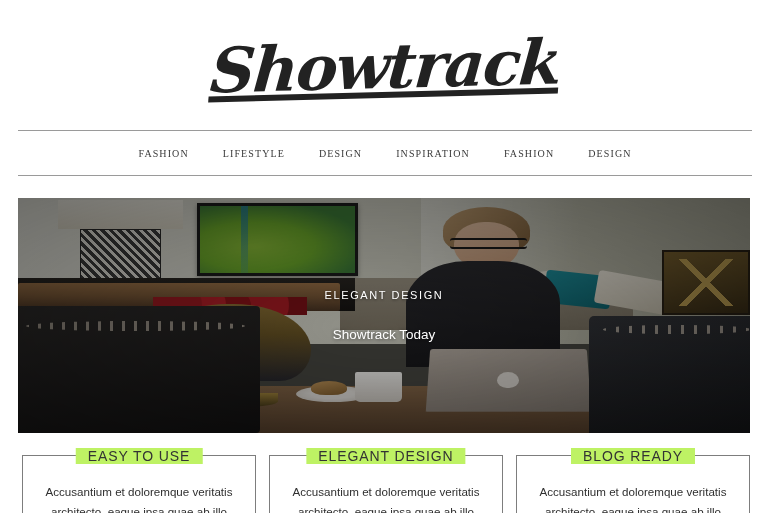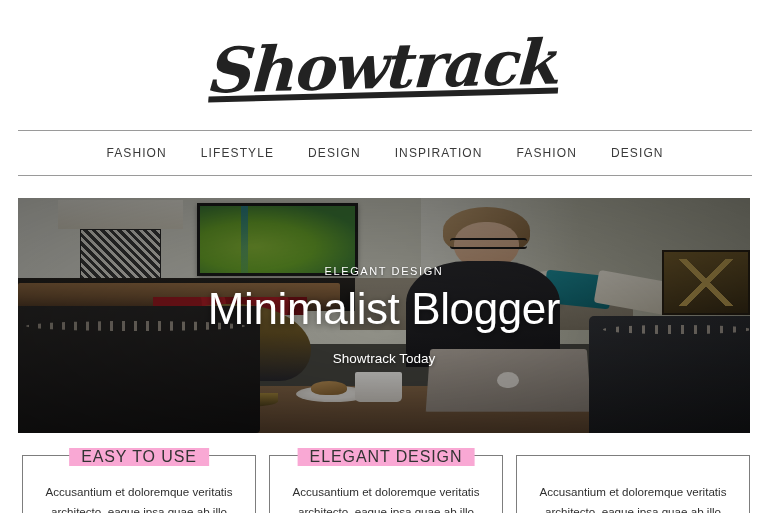--- a/index.html
+++ b/index.html
@@ -23,27 +23,28 @@
     line-height:1;
     position:relative;
     top:2px;
     transform:skewX(-6deg) rotate(-1.5deg);
   }
 
   
   .nav-wrap { margin:0 18px; border-top:1px solid #9a9a9a; border-bottom:1px solid #9a9a9a; }
   .nav { display:flex; justify-content:center; align-items:center; height:44px; }
   .nav-item {
-    font-size:12px;
+    font-size:10px;
     letter-spacing:1.1px;
     color:#3a3a3a;
     padding:0 17px;
     text-decoration:none;
     white-space:nowrap;
     cursor:pointer;
+    font-family:Liberation Serif, serif;
   }
 
   
   .hero {
     position:relative;
     margin:22px 20px 0 18px;
     height:235px;
     overflow:hidden;
     background:#4a4a44;
   }
@@ -252,23 +253,23 @@
   .feature {
     flex:1 1 0;
     border:1px solid #7d7d7d;
     padding:18px 14px 16px;
     position:relative;
     min-width:0;
   }
   .feature-title {
     position:absolute;
     top:-8px; left:50%; transform:translateX(-50%);
-    background:#f9a8d4;
+    background:#bef264;
     padding:0 12px;
-    font-size:16px;
+    font-size:14px;
     letter-spacing:.9px;
     color:#333333;
     white-space:nowrap;
   }
   .feature-body {
     font-size:11.6px;
     line-height:1.72;
     color:#2f2f2f;
     text-align:center;
     margin-top:8px;
@@ -321,32 +322,32 @@
       <div class="sc-berries"></div>
       <div class="sc-bowl"></div>
       <div class="sc-bowl-stem"></div>
       <div class="sc-bowl-foot"></div>
       <div class="sc-chair-l"></div>
       <div class="sc-chair-r"></div>
       <div class="hero-shade"></div>
     </div>
     <div class="hero-text">
       <div class="hero-eyebrow">ELEGANT DESIGN</div>
-      <h1 class="hero-title">Minimalist Blogger</h1>
       <a class="hero-cta" href="#">Showtrack Today</a>
     </div>
   </section>
 
   <section class="features">
     <div class="feature">
       <div class="feature-title">EASY TO USE</div>
       <p class="feature-body">Accusantium et doloremque veritatis architecto, eaque ipsa quae ab illo inventore veritatis perspiciatis. Sed ut iste natus voluptatem</p>
     </div>
     <div class="feature">
       <div class="feature-title">ELEGANT DESIGN</div>
       <p class="feature-body">Accusantium et doloremque veritatis architecto, eaque ipsa quae ab illo inventore veritatis perspiciatis. Sed ut iste natus voluptatem</p>
     </div>
     <div class="feature">
+      <div class="feature-title">BLOG READY</div>
       <p class="feature-body">Accusantium et doloremque veritatis architecto, eaque ipsa quae ab illo inventore veritatis perspiciatis. Sed ut iste natus voluptatem</p>
     </div>
   </section>
 
 </div>
 
 </body></html>

